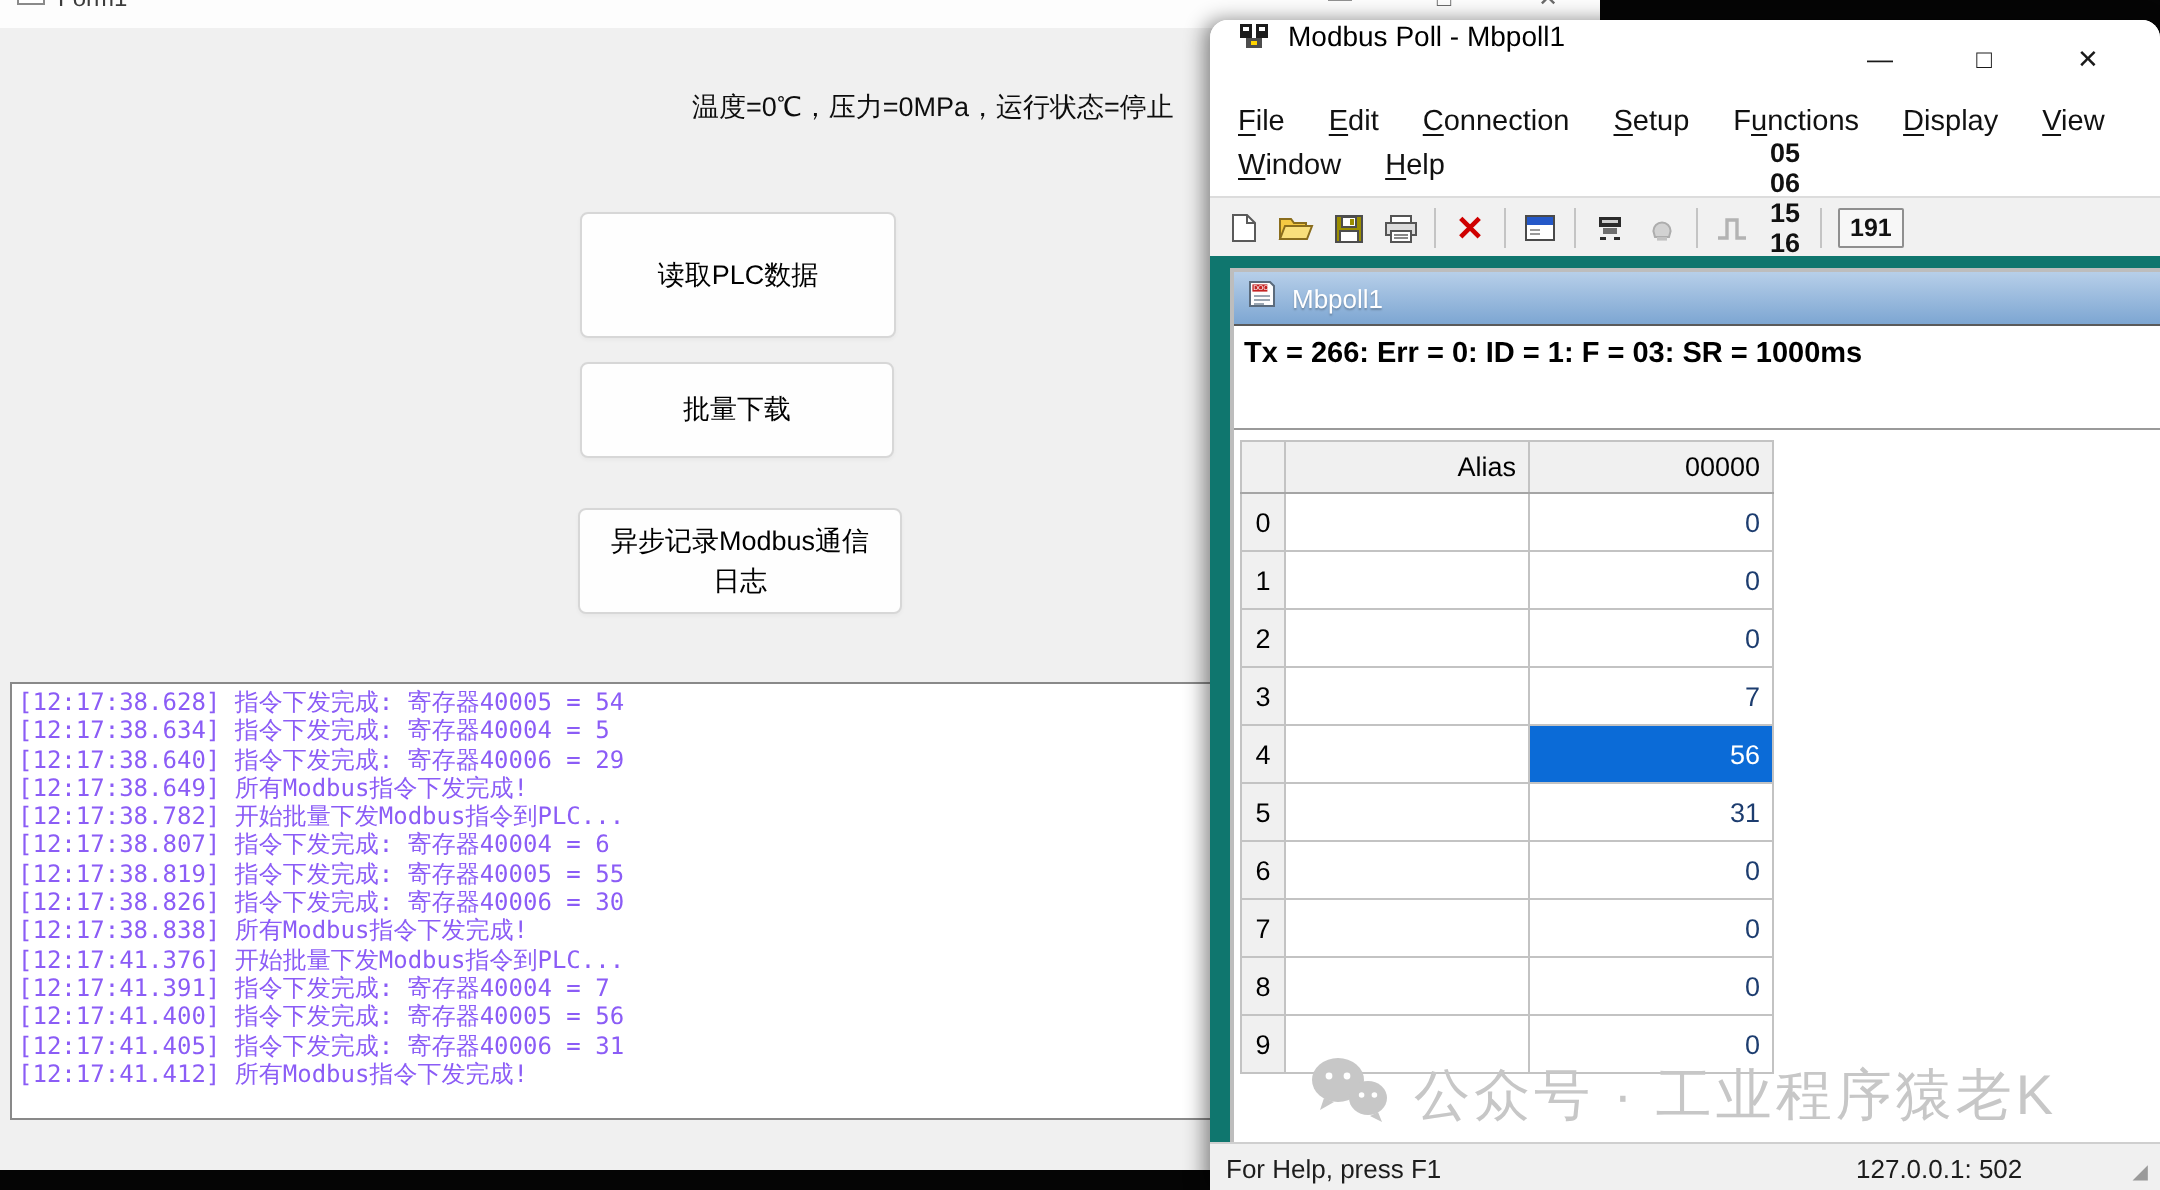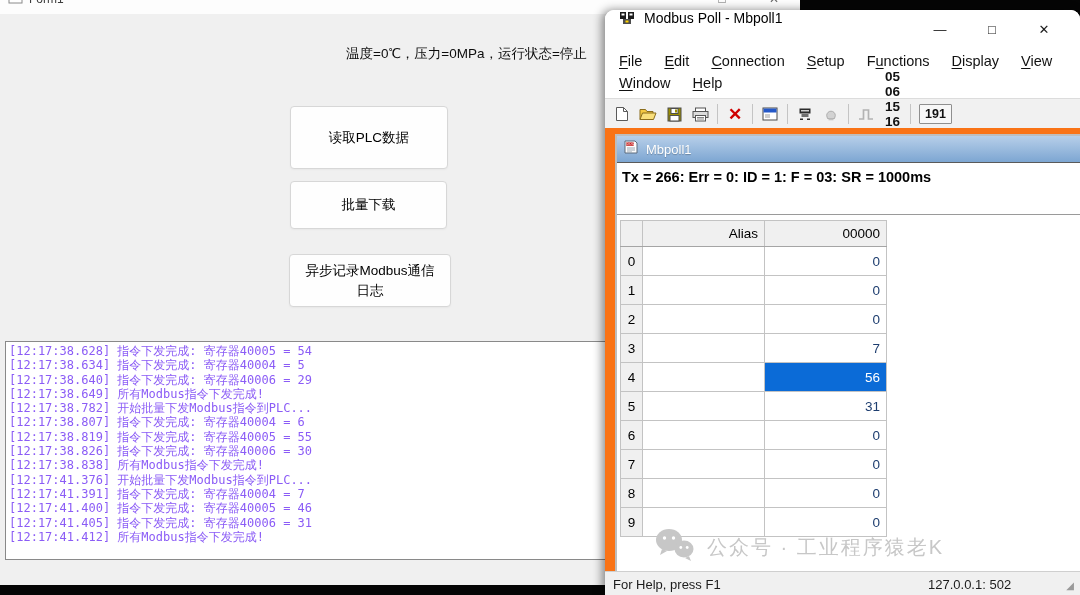--- a/index.html
+++ b/index.html
@@ -50,21 +50,21 @@
 
   .mb-toolbar { height:32px; background:#f1f1f1; border-top:1px solid #dcdcdc;
     border-bottom:1px solid #9a9a9a; display:flex; align-items:center; padding:0 4px; }
   .tbi { width:26px; height:24px; display:flex; align-items:center; justify-content:center; }
   .tb-sep { width:1px; height:20px; background:#c4c4c4; margin:0 4px; }
   .tb-x { color:#cf0000; font-size:17px; font-weight:bold; line-height:1; }
   .tb-func { font-size:13.5px; font-weight:bold; color:#111; padding:0 6px; }
   .tb-101 { font-size:12.5px; font-weight:bold; color:#111; border:1px solid #8f8f8f;
     background:#f7f7f7; padding:2px 5px; margin-left:4px; border-radius:1px; }
 
-  .mb-mdi { position:absolute; left:0; top:118px; right:0; bottom:24px; background:#f97316; }
+  .mb-mdi { position:absolute; left:0; top:118px; right:0; bottom:24px; background:#0f766e; }
 
   .child-win { position:absolute; left:10px; top:6px; right:0; bottom:0;
     border:2px solid #bdbdbd; border-right:none; border-bottom:none; background:#fff; }
   .child-titlebar { height:26px; background:linear-gradient(#b7cfe9,#7da6d2);
     display:flex; align-items:center; padding-left:6px; }
   .child-title { font-size:13px; color:#fff; margin-left:7px; text-shadow:0 1px 1px rgba(0,0,0,0.25); }
   .child-client { position:absolute; left:0; top:26px; right:0; bottom:0; background:#fff;
     border-top:1px solid #5a5a5a; }
   .tx-line { font-size:14.5px; font-weight:bold; color:#000; padding:6px 0 0 5px; }
   .grid-sep { position:absolute; left:0; right:0; top:51px; height:1px; background:#9a9a9a; }
@@ -77,21 +77,21 @@
   .col-alias { width:122px; }
   .col-val { width:122px; }
   .mb-grid td { height:29px; }
   .rowhdr { background:#f0f0f0; text-align:center; color:#000; }
   .cell-alias { background:#fff; }
   .cell-val { background:#fff; text-align:right; padding-right:6px; color:#1d3d6f; }
   .cell-val.sel { background:#0b6bd7; color:#fff; }
 
   .watermark { position:absolute; left:48px; top:517px; display:flex; align-items:center;
     gap:10px; pointer-events:none; }
-  .watermark-text { font-size:20px; color:#c7c7c7; letter-spacing:2px; white-space:nowrap; }
+  .watermark-text { font-size:28px; color:#c7c7c7; letter-spacing:2px; white-space:nowrap; }
 
   .mb-statusbar { position:absolute; left:0; right:0; bottom:0; height:24px; background:#f0f0f0;
     border-top:1px solid #cfcfcf; font-size:13px; color:#1c1c1c; }
   .sb-help { position:absolute; left:8px; top:5px; }
   .sb-addr { position:absolute; left:323px; top:5px; }
   .sb-grip { position:absolute; right:6px; top:8px; color:#9a9a9a; font-size:10px; }
 </style>
 </head>
 <body>
 
@@ -121,21 +121,21 @@
         <div class="log-line">[12:17:38.634] 指令下发完成: 寄存器40004 = 5</div>
         <div class="log-line">[12:17:38.640] 指令下发完成: 寄存器40006 = 29</div>
         <div class="log-line">[12:17:38.649] 所有Modbus指令下发完成!</div>
         <div class="log-line">[12:17:38.782] 开始批量下发Modbus指令到PLC...</div>
         <div class="log-line">[12:17:38.807] 指令下发完成: 寄存器40004 = 6</div>
         <div class="log-line">[12:17:38.819] 指令下发完成: 寄存器40005 = 55</div>
         <div class="log-line">[12:17:38.826] 指令下发完成: 寄存器40006 = 30</div>
         <div class="log-line">[12:17:38.838] 所有Modbus指令下发完成!</div>
         <div class="log-line">[12:17:41.376] 开始批量下发Modbus指令到PLC...</div>
         <div class="log-line">[12:17:41.391] 指令下发完成: 寄存器40004 = 7</div>
-        <div class="log-line">[12:17:41.400] 指令下发完成: 寄存器40005 = 46</div>
+        <div class="log-line">[12:17:41.400] 指令下发完成: 寄存器40005 = 56</div>
         <div class="log-line">[12:17:41.405] 指令下发完成: 寄存器40006 = 31</div>
         <div class="log-line">[12:17:41.412] 所有Modbus指令下发完成!</div>
       </div>
   </div>
 </div>
 
 <div class="mb-win">
   <div class="mb-titlebar">
     <span>
       <svg width="16" height="16">

